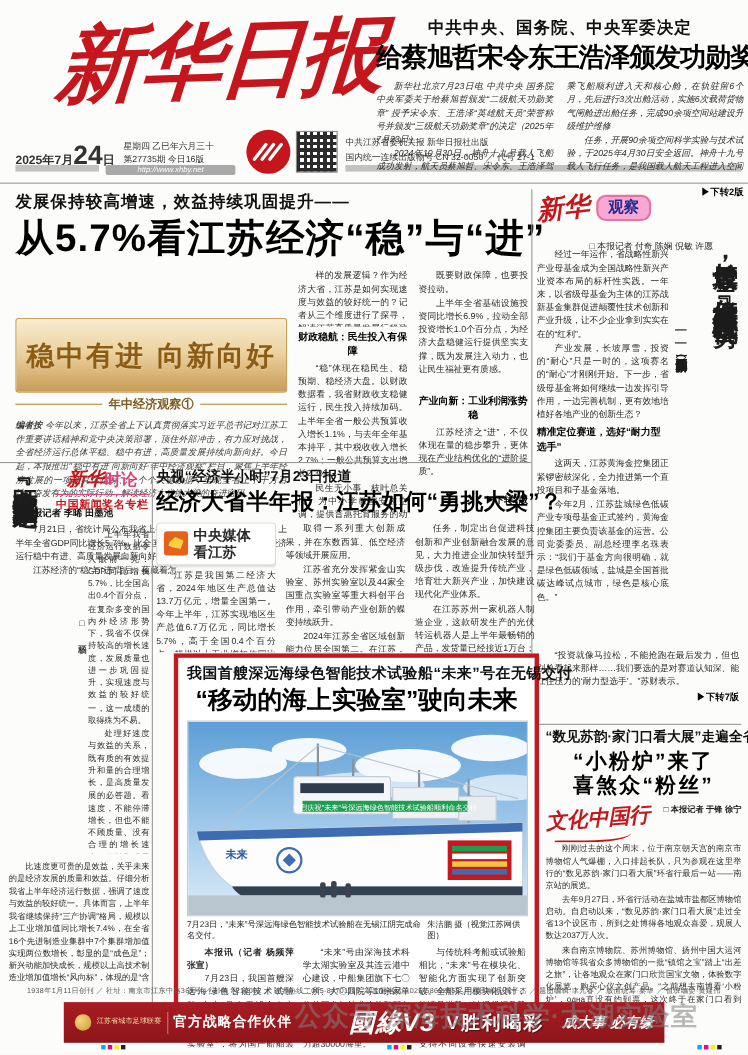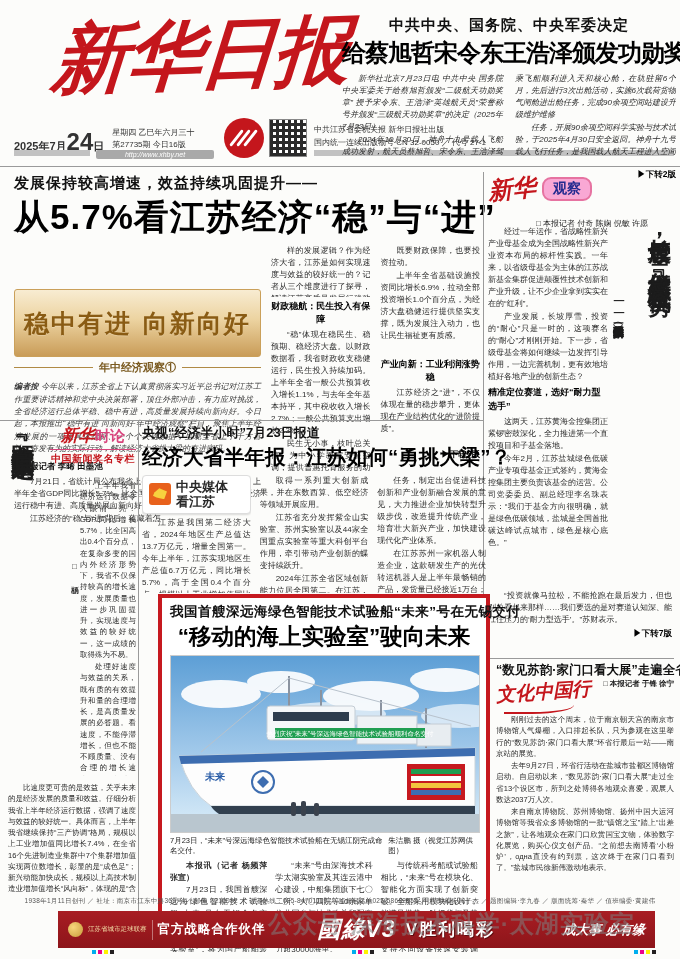--- a/index.html
+++ b/index.html
@@ -110,21 +110,21 @@
   .culture .hl{font-size:19px;text-align:center;letter-spacing:2px;margin:3px 0 5px;}
   .cu-top{display:flex;gap:6px;align-items:flex-start;}
   .cu-logo{width:86px;flex:none;text-align:center;}
   .cu-logo .script-red{font-size:19px;display:inline-block;transform:rotate(-4deg);white-space:nowrap;}
   .cu-swoosh{width:70px;height:7px;border-bottom:2px solid #c4161c;border-radius:0 0 60%/ 0 0 100% 100%;margin:0 auto;}
   .cu-right{flex:1;}
   .cu-byline{font-size:7.5px;font-weight:bold;text-align:right;margin-bottom:2px;}
   .cu-body{font-size:7.5px;height:158px;}
   
   .footinfo{left:0;top:897px;width:680px;text-align:center;font-size:6.5px;color:#555;letter-spacing:0.3px;}
-  .adbanner{left:58px;top:911px;width:597px;height:37px;background:linear-gradient(180deg,#a81d23,#8d151a);
+  .adbanner{left:58px;top:911px;width:546px;height:37px;background:linear-gradient(180deg,#a81d23,#8d151a);
       display:flex;align-items:center;color:#fff;padding:0 10px;box-sizing:border-box;gap:10px;}
   .ad-left{display:flex;align-items:center;gap:5px;flex:none;}
   .ball{width:15px;height:15px;border-radius:50%;background:radial-gradient(circle at 35% 35%,#f7d67c,#c79a3a);flex:none;}
   .ad-league{font-size:6.5px;line-height:1.25;color:#f5dfa8;white-space:nowrap;}
   .ad-sep{width:1px;height:20px;background:#ffffff66;}
   .ad-partner{font-size:12.5px;font-weight:bold;letter-spacing:1px;white-space:nowrap;}
   .ad-brand{font-size:23px;font-weight:bold;font-style:italic;letter-spacing:1px;margin-left:42px;white-space:nowrap;}
   .ad-slogan{font-size:17px;font-weight:bold;letter-spacing:2px;white-space:nowrap;
       text-shadow:1px 1px 0 #5c0d10;}
   .ad-script{margin-left:auto;font-family:"DejaVu Serif",serif;font-style:italic;font-weight:bold;
@@ -387,20 +387,24 @@
         <div>
             <p>与传统科考船或试验船相比，“未来”号在模块化、智能化方面实现了创新突破。全船采用模块化设计，能满足搭载10吨级货柜及载人潜水器、无人潜水器等深海装备，如同“海上积木”，支持不同设备快速安装调试。</p>
           </div>
 
       </div>
     </div>
   </div>
 
   <div class="abs culture">
     <div class="kick">“数见苏韵·家门口看大展”走遍全省</div>
+    <div class="hl">
+      <div>“小粉炉”来了</div>
+      <div>喜煞众“粉丝”</div>
+    </div>
     <div class="cu-top">
       <div class="cu-logo">
         <span class="script-red">文化中国行</span>
         <div class="cu-swoosh"></div>
       </div>
       <div class="cu-right">
         <div class="cu-byline">□ 本报记者 于锋 徐宁</div>
       </div>
     </div>
     <div class="cu-body bodytext">

